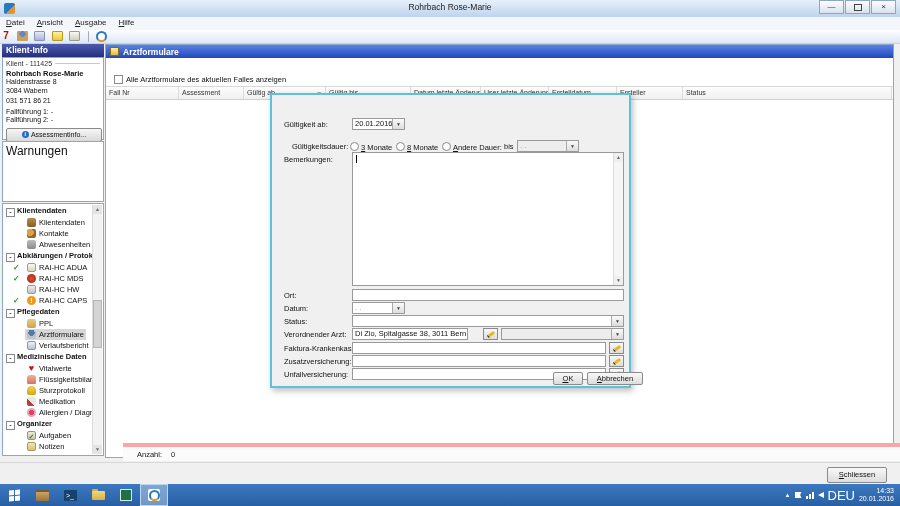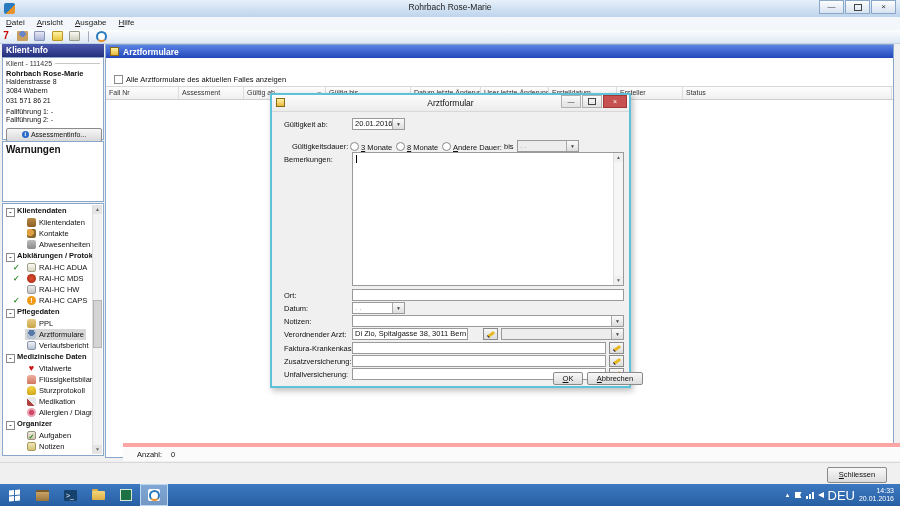--- a/index.html
+++ b/index.html
@@ -36,21 +36,21 @@
              color:#fff;font-weight:bold;font-size:8.5px;padding:1px 4px;box-sizing:border-box}
   #clientPanel{left:2px;top:57px;width:102px;height:83px;font-size:7px;padding:2px 3px}
   #clientIdRow{display:flex;align-items:center;color:#333}
   #clientIdRow .rule{flex:1;border-top:1px solid #c8c8c8;margin-left:3px}
   #clientName{font-weight:bold;font-size:7.5px;margin-top:2px}
   .cline{line-height:8.5px}
   #assessBtn{margin-top:3px;width:94px;height:12px;border:1px solid #8a8a8a;border-radius:2px;
              background:linear-gradient(#f6f6f6,#d9d9d9);display:flex;align-items:center;justify-content:center;gap:2px;font-size:7px}
   .info-ico{width:7px;height:7px;border-radius:50%;background:#2a6ac8;color:#fff;font-size:5.5px;line-height:7px;text-align:center;font-weight:bold;font-family:"Liberation Serif",serif}
   #warnPanel{left:2px;top:141px;width:102px;height:61px;padding:2px 3px}
-  #warnLabel{font-weight:bold;font-size:10px}
+  #warnLabel{font-weight:normal;font-size:12px}
   #treePanel{left:2px;top:203px;width:102px;height:253px;overflow:hidden}
   .tgroup{height:12px;line-height:12px;font-weight:bold;font-size:7.5px;white-space:nowrap;padding-left:2px}
   .tgroup .minus{display:inline-block;width:7px;height:7px;border:1px solid #888;line-height:5px;text-align:center;
                  font-size:7px;background:#fff;vertical-align:-1px;margin-right:2px;color:#444}
   .titem{height:11px;line-height:11px;position:relative;font-size:7.5px;white-space:nowrap}
   .titem .chk{position:absolute;left:9px;top:0;color:#2a8a2a;font-weight:bold;font-size:8px}
   .titem .lblwrap{position:absolute;left:21px;top:0;display:flex;align-items:center;gap:3px;height:11px;padding:0 2px}
   .titem.sel .lblwrap{background:#d7d7d7}
   .tico{width:9px;height:9px;border-radius:2px;flex:0 0 9px;text-align:center;line-height:9px;font-size:7px;color:#fff}
   .i-door{background:linear-gradient(#b98a46,#8a5f24)}
@@ -333,27 +333,20 @@
     <span id="countLabel">Anzahl:</span>
     <span id="countValue">0</span>
   </div>
 </div>
 
 <div class="abs" id="bottomStrip">
   <div class="ul1" id="closeMainBtn">Schliessen</div>
 </div>
 
 <div class="abs" id="dialog">
-  <div id="dlgTitle">
-    <span class="form-ico" id="dlgIcon"></span>
-    <span id="dlgTitleText">Arztformular</span>
-    <span class="dlgbtn" id="dlg-min">—</span>
-    <span class="dlgbtn" id="dlg-max"><span class="restore-glyph" style="margin-top:2px"></span></span>
-    <span class="dlgbtn" id="dlg-close">×</span>
-  </div>
 
   <span class="dlbl" style="left:12px;top:25px">Gültigkeit ab:</span>
   <span class="fld" style="left:80px;top:23px;width:53px">
     <span>20.01.2016</span>
     <span class="cmb-arrow">▼</span>
   </span>
 
   <span class="dlbl" style="left:20px;top:47px">Gültigkeitsdauer:</span>
   <span class="dlbl" style="left:78px;top:47px"><span class="radio"></span><span class="ul1">3 Monate</span></span>
   <span class="dlbl" style="left:124px;top:47px"><span class="radio"></span><span class="ul1">8 Monate</span></span>
@@ -375,21 +368,21 @@
 
   <span class="dlbl" style="left:12px;top:196px">Ort:</span>
   <span class="fld" style="left:80px;top:194px;width:272px"></span>
 
   <span class="dlbl" style="left:12px;top:209px">Datum:</span>
   <span class="fld" style="left:80px;top:207px;width:53px;color:#999">
     <span> .    .</span>
     <span class="cmb-arrow">▼</span>
   </span>
 
-  <span class="dlbl" style="left:12px;top:222px">Notizen:</span>
+  <span class="dlbl" style="left:12px;top:222px">Status:</span>
   <span class="fld" style="left:80px;top:220px;width:272px">
     <span></span>
     <span class="cmb-arrow">▼</span>
   </span>
 
   <span class="dlbl" style="left:12px;top:235px">Verordnender Arzt:</span>
   <span class="fld" style="left:80px;top:233px;width:116px">Di Zio, Spitalgasse 38, 3011 Bern</span>
   <span class="pencilbtn" style="left:211px;top:233px">
       <span class="pencil"></span>
     </span>

